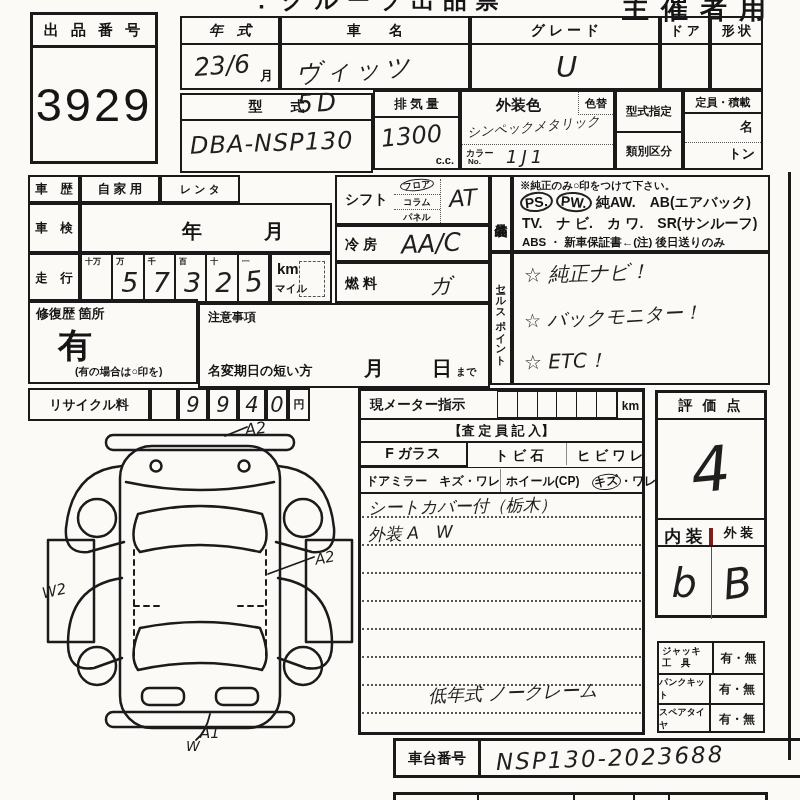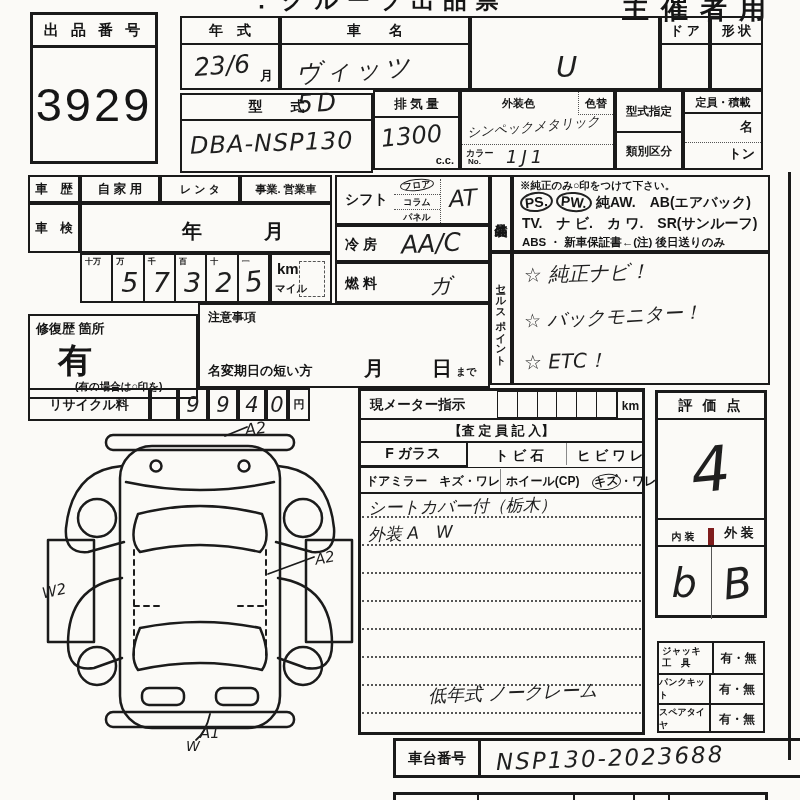--- a/index.html
+++ b/index.html
@@ -23,49 +23,50 @@
 
   <div class="abs b" style="left:250px;top:-15px;font-size:23px;letter-spacing:9px;white-space:nowrap;">：グループ出品票</div>
   <div class="abs b" style="left:622px;top:-9px;font-size:27px;letter-spacing:12px;white-space:nowrap;">主催者用</div>
 
   <div class="bx" style="left:30px;top:12px;width:128px;height:152px;border-width:3px;">
     <div class="ctr b" style="height:30px;border-bottom:3px solid #1a1a1a;font-size:15px;letter-spacing:4px;text-align:right;">出 品 番 号</div>
     <div class="ctr" style="height:112px;font-size:47px;letter-spacing:3px;text-align:center;">3929</div>
   </div>
 
   <div class="bx" style="left:180px;top:16px;width:100px;height:74px;">
-    <div class="ctr b" style="height:25px;border-bottom:2px solid #1a1a1a;font-size:14px;">年　式</div>
+    <div class="ctr b" style="height:25px;border-bottom:2px solid #1a1a1a;font-size:14px;font-style:italic;">年　式</div>
     <span class="hw abs" style="left:12px;top:33px;font-size:25px;transform:rotate(-4deg);">23/6</span>
     <span class="abs b" style="right:5px;bottom:3px;font-size:13px;">月</span>
   </div>
   <div class="bx" style="left:280px;top:16px;width:190px;height:74px;">
     <div class="ctr b" style="height:25px;border-bottom:2px solid #1a1a1a;font-size:14px;">車　　名</div>
     <span class="hw abs" style="left:14px;top:34px;font-size:25px;transform:rotate(-3deg);letter-spacing:4px;">ヴィッツ 5D</span>
   </div>
   <div class="bx" style="left:470px;top:16px;width:190px;height:74px;">
+    <div class="ctr b" style="height:25px;border-bottom:2px solid #1a1a1a;font-size:14px;">グ レ ー ド</div>
     <span class="hw abs" style="left:84px;top:32px;font-size:29px;">U</span>
   </div>
   <div class="bx" style="left:660px;top:16px;width:50px;height:74px;">
     <div class="ctr b" style="height:25px;border-bottom:2px solid #1a1a1a;font-size:13px;">ド ア</div>
   </div>
   <div class="bx" style="left:710px;top:16px;width:53px;height:74px;">
     <div class="ctr b" style="height:25px;border-bottom:2px solid #1a1a1a;font-size:13px;">形 状</div>
   </div>
 
   <div class="bx" style="left:180px;top:93px;width:193px;height:80px;">
     <div class="ctr b" style="height:24px;border-bottom:2px solid #1a1a1a;font-size:14px;">型　　式</div>
     <span class="hw abs" style="left:8px;top:34px;font-size:24px;transform:rotate(-2deg);letter-spacing:1px;">DBA-NSP130</span>
   </div>
   <div class="bx" style="left:373px;top:90px;width:87px;height:80px;">
     <div class="ctr b" style="height:24px;border-bottom:2px solid #1a1a1a;font-size:12.5px;">排 気 量</div>
     <span class="hw abs" style="left:6px;top:30px;font-size:24px;transform:rotate(-5deg);">1300</span>
     <span class="abs b" style="right:4px;bottom:2px;font-size:11px;">c.c.</span>
   </div>
   <div class="bx" style="left:460px;top:90px;width:155px;height:80px;">
-    <span class="abs b" style="left:40px;top:4px;font-size:11px;">外装色</span>
+    <span class="abs b" style="left:34px;top:4px;font-size:15px;">外装色</span>
     <div class="abs b" style="right:0;top:0;width:34px;height:22px;border-left:1px dotted #555;border-bottom:1px dotted #555;font-size:11px;text-align:center;line-height:22px;font-family:Liberation Serif, serif;">色替</div>
     <span class="hw abs" style="left:5px;top:26px;font-size:13px;transform:rotate(-5deg);white-space:nowrap;">シンペックメタリック</span>
     <div class="abs" style="left:0;top:52px;width:151px;border-top:1px dotted #555;height:0;"></div>
     <span class="abs b" style="left:4px;top:55px;font-size:9px;">カラー</span>
     <span class="abs b" style="left:6px;top:65px;font-size:8px;">No.</span>
     <span class="hw abs" style="left:44px;top:54px;font-size:18px;letter-spacing:4px;">1J1</span>
   </div>
   <div class="bx" style="left:615px;top:90px;width:68px;height:80px;">
     <div class="ctr b" style="height:39px;border-bottom:2px solid #1a1a1a;font-size:11.5px;">型式指定</div>
     <div class="ctr b" style="height:37px;font-size:11.5px;">類別区分</div>
@@ -73,28 +74,28 @@
   <div class="bx" style="left:683px;top:90px;width:80px;height:80px;">
     <div class="ctr b" style="height:20px;border-bottom:2px solid #1a1a1a;font-size:11px;">定員・積載</div>
     <span class="abs b" style="right:8px;top:26px;font-size:13px;">名</span>
     <div class="abs" style="left:0;top:50px;width:76px;border-top:1px dotted #555;"></div>
     <span class="abs b" style="right:6px;bottom:5px;font-size:13px;">トン</span>
   </div>
 
   <div class="bx ctr b" style="left:28px;top:175px;width:52px;height:28px;font-size:12.5px;">車　歴</div>
   <div class="bx ctr b" style="left:80px;top:175px;width:80px;height:28px;font-size:12.5px;">自 家 用</div>
   <div class="bx ctr b" style="left:160px;top:175px;width:80px;height:28px;font-size:11px;">レ ン タ</div>
-  <div class="bx ctr b" style="left:240px;top:175px;width:92px;height:28px;font-size:11px;">事業. 営業車</div>
 
   <div class="bx ctr b" style="left:28px;top:203px;width:52px;height:50px;font-size:12.5px;">車　検</div>
   <div class="bx" style="left:80px;top:203px;width:252px;height:50px;">
     <span class="abs b" style="left:100px;top:13px;font-size:20px;">年</span>
     <span class="abs b" style="left:182px;top:13px;font-size:20px;">月</span>
   </div>
 
+  <div class="bx ctr b" style="left:28px;top:253px;width:52px;height:50px;font-size:12.5px;">走　行</div>
   <div class="abs" style="left:80px;top:253px;width:190px;height:50px;display:flex;">
     <div class="bx" style="position:relative;flex:1;border-right:none;">
       <span class="abs b" style="left:3px;top:1px;font-size:8px;">十万</span>
       <span class="hw abs" style="left:8px;top:14px;font-size:26px;"></span>
     </div>
     <div class="bx" style="position:relative;flex:1;border-right:none;">
       <span class="abs b" style="left:3px;top:1px;font-size:8px;">万</span>
       <span class="hw abs" style="left:8px;top:12px;font-size:27px;">5</span>
     </div>
     <div class="bx" style="position:relative;flex:1;border-right:none;">
@@ -113,21 +114,21 @@
       <span class="abs b" style="left:3px;top:1px;font-size:8px;">一</span>
       <span class="hw abs" style="left:6px;top:10px;font-size:28px;transform:rotate(-6deg);">5</span>
     </div>
   </div>
   <div class="bx" style="left:270px;top:253px;width:62px;height:50px;">
     <span class="abs b" style="left:5px;top:5px;font-size:15px;">km</span>
     <span class="abs b" style="left:3px;top:27px;font-size:10.5px;">マイル</span>
     <div class="abs" style="right:5px;top:6px;width:24px;height:34px;border:1.5px dashed #555;"></div>
   </div>
 
-  <div class="bx" style="left:28px;top:314px;width:170px;height:85px;">
+  <div class="bx" style="left:28px;top:299px;width:170px;height:85px;">
     <span class="abs b" style="left:6px;top:4px;font-size:13px;">修復歴 箇所</span>
     <span class="abs b" style="left:28px;top:22px;font-size:34px;">有</span>
     <span class="abs b" style="left:5px;bottom:3px;font-size:10.5px;margin-left:40px;">(有の場合は○印を)</span>
   </div>
   <div class="bx" style="left:198px;top:303px;width:292px;height:85px;">
     <span class="abs b" style="left:8px;top:4px;font-size:12px;">注意事項</span>
     <span class="abs b" style="left:8px;bottom:6px;font-size:13px;">名変期日の短い方</span>
     <span class="abs b" style="left:164px;bottom:4px;font-size:20px;">月</span>
     <span class="abs b" style="left:232px;bottom:4px;font-size:20px;">日</span>
     <span class="abs b" style="left:256px;bottom:7px;font-size:10px;">まで</span>
@@ -227,21 +228,21 @@
   <span class="hw abs" style="left:368px;top:495px;font-size:17px;transform:rotate(-1deg);">シートカバー付（栃木）</span>
   <span class="hw abs" style="left:368px;top:522px;font-size:17px;transform:rotate(-2deg);">外装 A　W</span>
   <span class="hw abs" style="left:428px;top:681px;font-size:18px;transform:rotate(-2deg);">低年式 ノークレーム</span>
 
   <div class="bx" style="left:655px;top:390px;width:112px;height:228px;border-width:3px;">
     <div class="ctr b" style="height:25px;border-bottom:2px solid #1a1a1a;font-size:14px;letter-spacing:3px;">評 価 点</div>
     <div class="ctr" style="height:98px;">
       <span class="hw" style="font-size:62px;transform:rotate(-6deg);">4</span>
     </div>
     <div style="height:25px;border-top:2px solid #1a1a1a;border-bottom:2px solid #1a1a1a;display:flex;">
-      <div class="ctr b" style="flex:1;border-right:6px solid #7f1d1d;font-size:10px;margin-top:8px;">内 装</div>
+      <div class="ctr b" style="flex:1;border-right:4px solid #7f1d1d;font-size:17px;margin-top:8px;">内 装</div>
       <div class="ctr b" style="flex:1;font-size:13px;">外 装</div>
     </div>
     <div style="height:72px;display:flex;">
       <div class="ctr" style="flex:1;border-right:1px solid #555;">
           <span class="hw" style="font-size:40px;">b</span>
         </div>
       <div class="ctr" style="flex:1;">
           <span class="hw" style="font-size:42px;transform:rotate(-8deg);">B</span>
         </div>
     </div>

